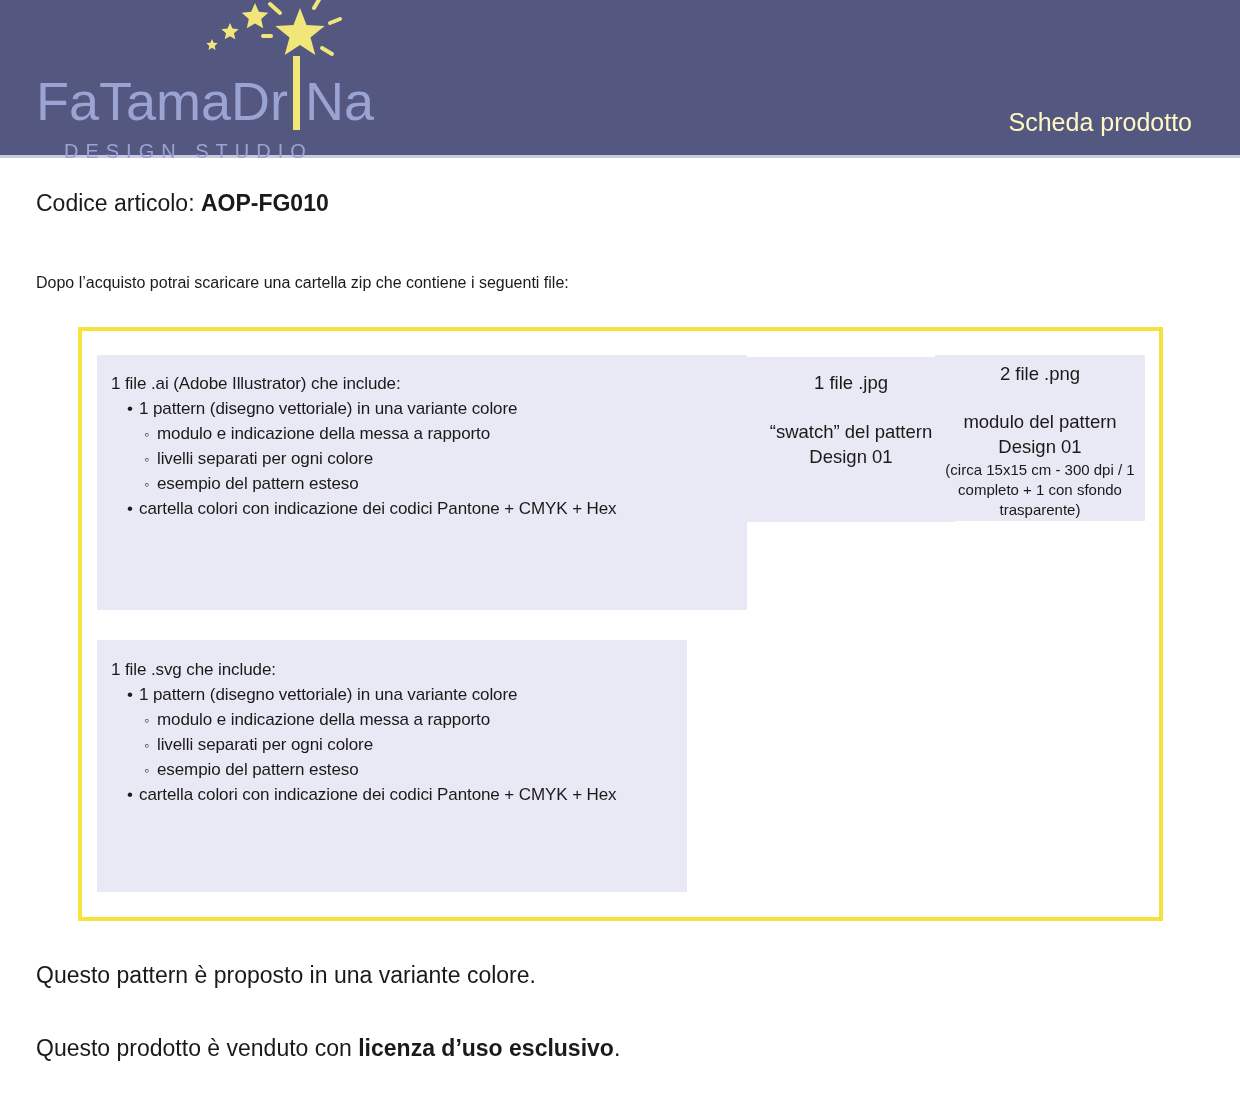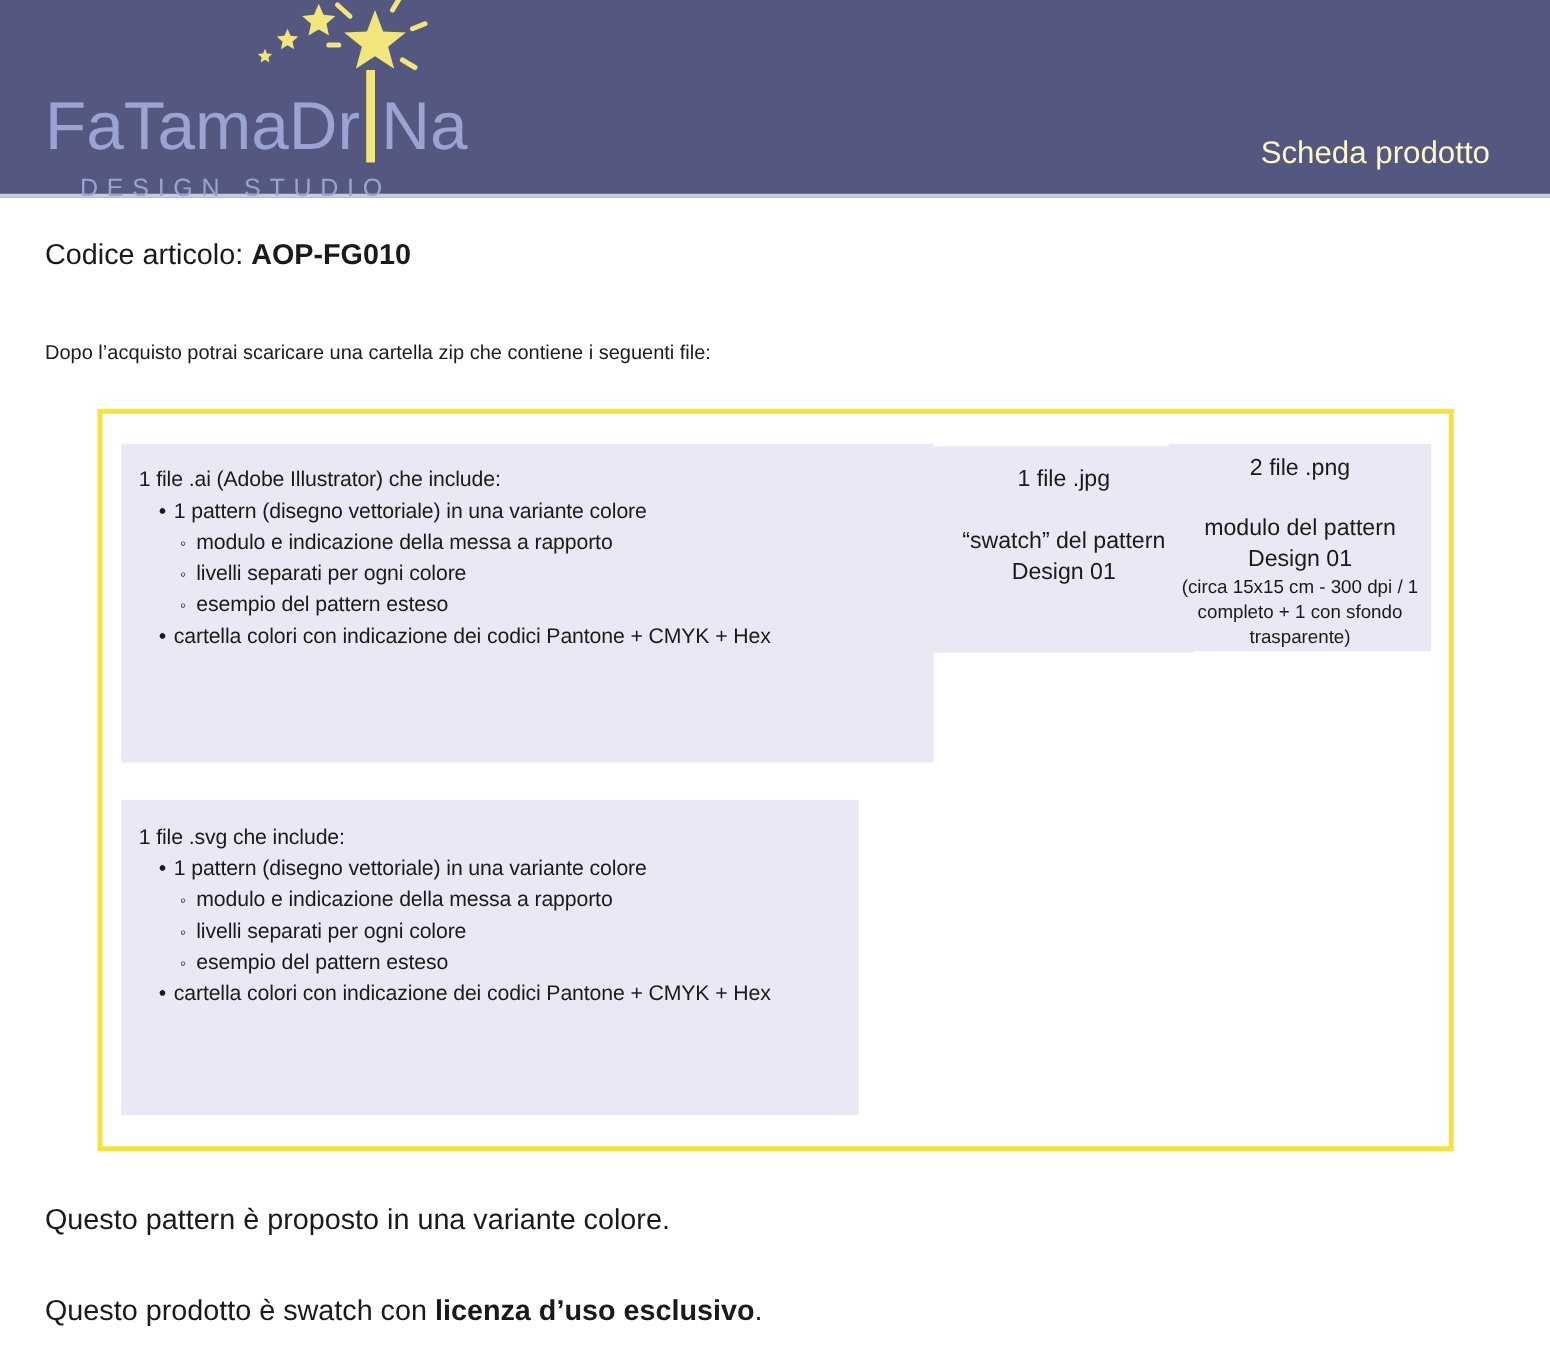--- a/index.html
+++ b/index.html
@@ -122,15 +122,15 @@
       <div class="bullet lvl1">1 pattern (disegno vettoriale) in una variante colore</div>
       <div class="bullet lvl2">modulo e indicazione della messa a rapporto</div>
       <div class="bullet lvl2">livelli separati per ogni colore</div>
       <div class="bullet lvl2">esempio del pattern esteso</div>
       <div class="bullet lvl1">cartella colori con indicazione dei codici Pantone + CMYK + Hex</div>
     </div>
 
   </div>
 
   <div class="variant-line">Questo pattern è proposto in una variante colore.</div>
-  <div class="license-line"><span>Questo prodotto è swatch con </span><b>licenza d’uso esclusivo</b><span>.</span></div>
+  <div class="license-line"><span>Questo prodotto è venduto con </span><b>licenza d’uso esclusivo</b><span>.</span></div>
 
 </div>
 
 </body></html>

